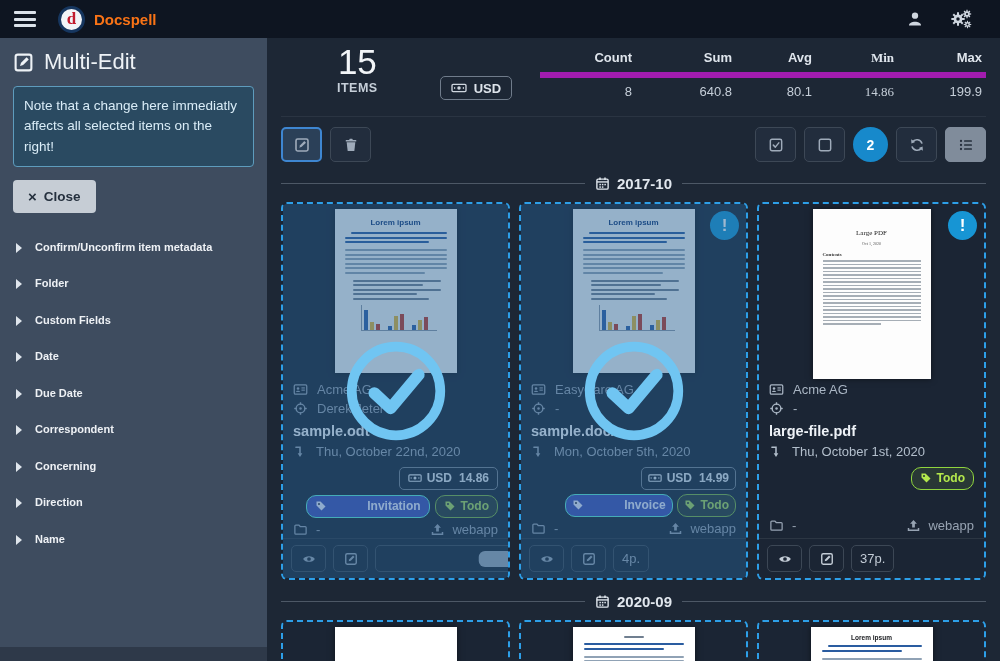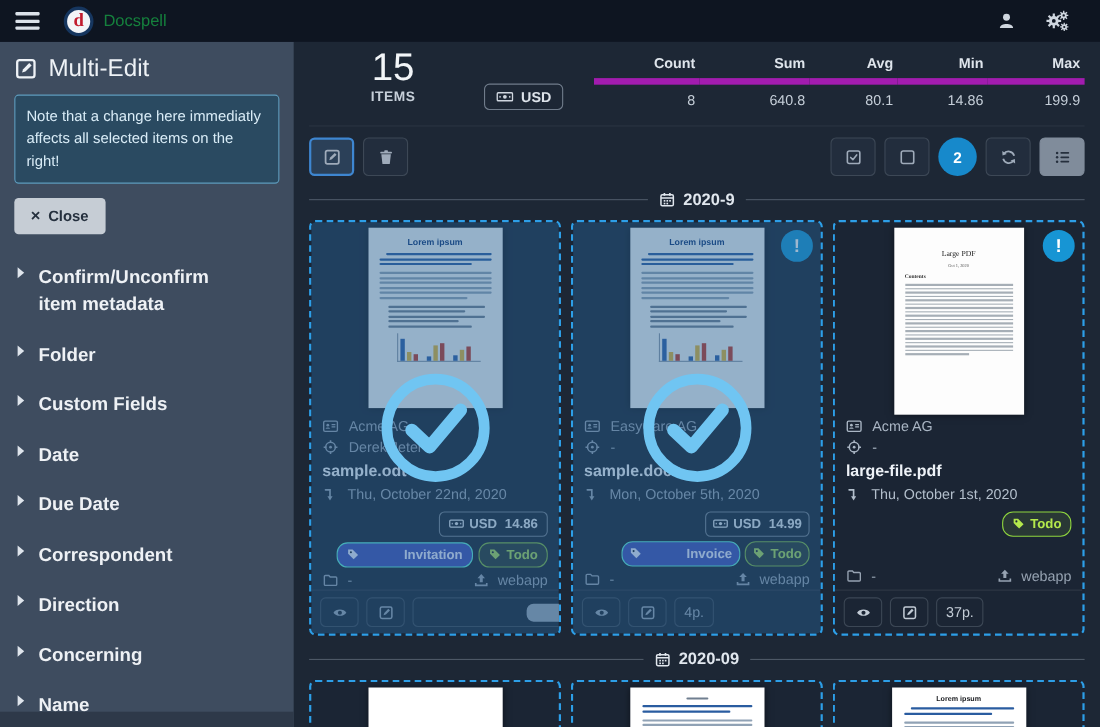--- a/index.html
+++ b/index.html
@@ -7,55 +7,55 @@
     font-family:"Liberation Sans","DejaVu Sans",sans-serif; }
 
   
   .navbar { position:fixed; top:0; left:0; width:1000px; height:38px; background:#0e1521;
     display:flex; align-items:center; padding:0 14px; z-index:50; }
   .hamburger { width:22px; height:16px; display:flex; flex-direction:column; justify-content:space-between; cursor:pointer; margin-right:22px; }
   .hamburger span { display:block; height:3px; background:#dbe2ea; border-radius:1px; }
   .logo { width:27px; height:27px; border-radius:50%; background:#f2f4f7; border:3px solid #16365f;
     display:flex; align-items:center; justify-content:center; margin-right:9px;
     color:#c11b2e; font-weight:bold; font-size:17px; font-family:"Liberation Serif","DejaVu Serif",serif; }
-  .brand { color:#15803d; font-weight:normal; font-size:15px; }
+  .brand { color:#f97316; font-weight:bold; font-size:15px; }
   .nav-right { margin-left:auto; display:flex; align-items:center; gap:26px; padding-right:12px; }
   .nav-ic { color:#cfd6df; width:18px; height:18px; }
 
   
   .sidebar { position:fixed; top:38px; left:0; width:267px; height:623px; background:#3e4c5f; padding:11px 13px; }
   .sb-title { display:flex; align-items:center; gap:10px; color:#eef2f6; font-size:22px; }
   .sb-title svg { width:21px; height:21px; }
   .note-box { margin-top:11px; background:#2a4a61; border:1px solid #5e9cbd; border-radius:4px;
     padding:9px 10px; color:#d9ecf7; font-size:13.5px; line-height:1.5; }
   .close-btn { margin-top:13px; display:inline-flex; align-items:center; gap:7px; background:#c6cdd5;
     color:#25303e; font-size:13.5px; font-weight:bold; border:none; border-radius:4px; padding:8px 15px; cursor:pointer; }
   .sb-sections { margin-top:16px; }
   .sb-item { display:flex; align-items:flex-start; gap:13px; padding:10px 3px; cursor:pointer; }
   .caret { width:0; height:0; border-left:6px solid #dfe5ec; border-top:5px solid transparent;
     border-bottom:5px solid transparent; margin-top:4px; flex:none; }
-  .sb-item .lbl { color:#eef1f5; font-weight:bold; font-size:17px; line-height:1.5; }
+  .sb-item .lbl { color:#eef1f5; font-weight:bold; font-size:11px; line-height:1.5; }
   .sb-foot { position:fixed; left:0; bottom:0; width:267px; height:14px; background:#2e3949; }
 
   
   .main { position:fixed; top:38px; left:267px; width:733px; height:623px; padding:6px 14px 0 14px; }
 
   .head-row { display:flex; align-items:flex-start; border-bottom:1px solid #2a3442; padding-bottom:10px; }
   .count-block { margin-left:56px; text-align:center; }
   .count-num { color:#f2f5f8; font-size:35px; line-height:1.05; }
   .count-lbl { color:#c6cfd9; font-size:12.5px; font-weight:bold; letter-spacing:.5px; }
   .cur-pill { margin-left:62px; margin-top:32px; display:inline-flex; align-items:center; gap:7px;
     border:1px solid #707c8b; border-radius:5px; padding:3px 10px; color:#dde3ea; font-size:13px; font-weight:bold; }
   .cur-pill svg { width:16px; height:16px; color:#cfd6df; }
   .stats { margin-left:auto; }
   .stats .srow { display:flex; }
   .stats .cell { text-align:right; font-size:13px; padding:6px 4px; }
   .stats .h .cell { color:#dfe5ec; font-weight:bold; border-bottom:6px solid #a21caf; }
   .stats .v .cell { color:#c6cfd9; }
-  .c0{width:96px;} .c1{width:100px;} .c2{width:80px;} .c3{width:82px;} .c4{width:88px;}
+  .c0{width:96px;} .c1{width:100px;} .c2{width:80px;} .c3{width:82px;font-family:Liberation Serif, serif;} .c4{width:88px;}
 
   .toolbar { margin-top:10px; display:flex; align-items:center; }
   .tbtn { width:41px; height:35px; border-radius:5px; border:1px solid #3d4856; background:#222d3d;
     color:#9fabba; display:flex; align-items:center; justify-content:center; cursor:pointer; }
   .tbtn svg { width:16px; height:16px; }
   .tbtn.active-edit { border:2px solid #3e86d1; background:#2b4058; }
   .tbtn.active-gray { background:#808c9b; border-color:#808c9b; color:#252f3d; }
   .tb-left { display:flex; gap:8px; }
   .tb-right { margin-left:auto; display:flex; gap:8px; align-items:center; }
   .sel-badge { width:35px; height:35px; border-radius:50%; background:#1789cb; color:#fff;
@@ -299,25 +299,25 @@
     <div class="sb-item">
         <span class="caret"></span>
         <span class="lbl">Due Date</span>
       </div>
     <div class="sb-item">
         <span class="caret"></span>
         <span class="lbl">Correspondent</span>
       </div>
     <div class="sb-item">
         <span class="caret"></span>
+        <span class="lbl">Concerning</span>
+      </div>
+    <div class="sb-item">
+        <span class="caret"></span>
         <span class="lbl">Direction</span>
-      </div>
-    <div class="sb-item">
-        <span class="caret"></span>
-        <span class="lbl">Concerning</span>
       </div>
     <div class="sb-item">
         <span class="caret"></span>
         <span class="lbl">Name</span>
       </div>
   </div>
 </div>
 <div class="sb-foot"></div>
 
 <div class="main">
@@ -388,21 +388,21 @@
         </button>
     </div>
   </div>
 
   <div class="group-hdr">
     <div class="line"></div>
     <div class="group-lbl">
         <svg style="color:#e1e7ee">
           <use href="#i-cal"></use>
         </svg>
-        <span>2020-9</span>
+        <span>2017-10</span>
       </div>
     <div class="line"></div>
   </div>
 
   <div class="cards">
 
     <div class="card">
       <div class="preview">
         <div class="page pg-doc">
           <div class="pg-title">Lorem ipsum</div>

